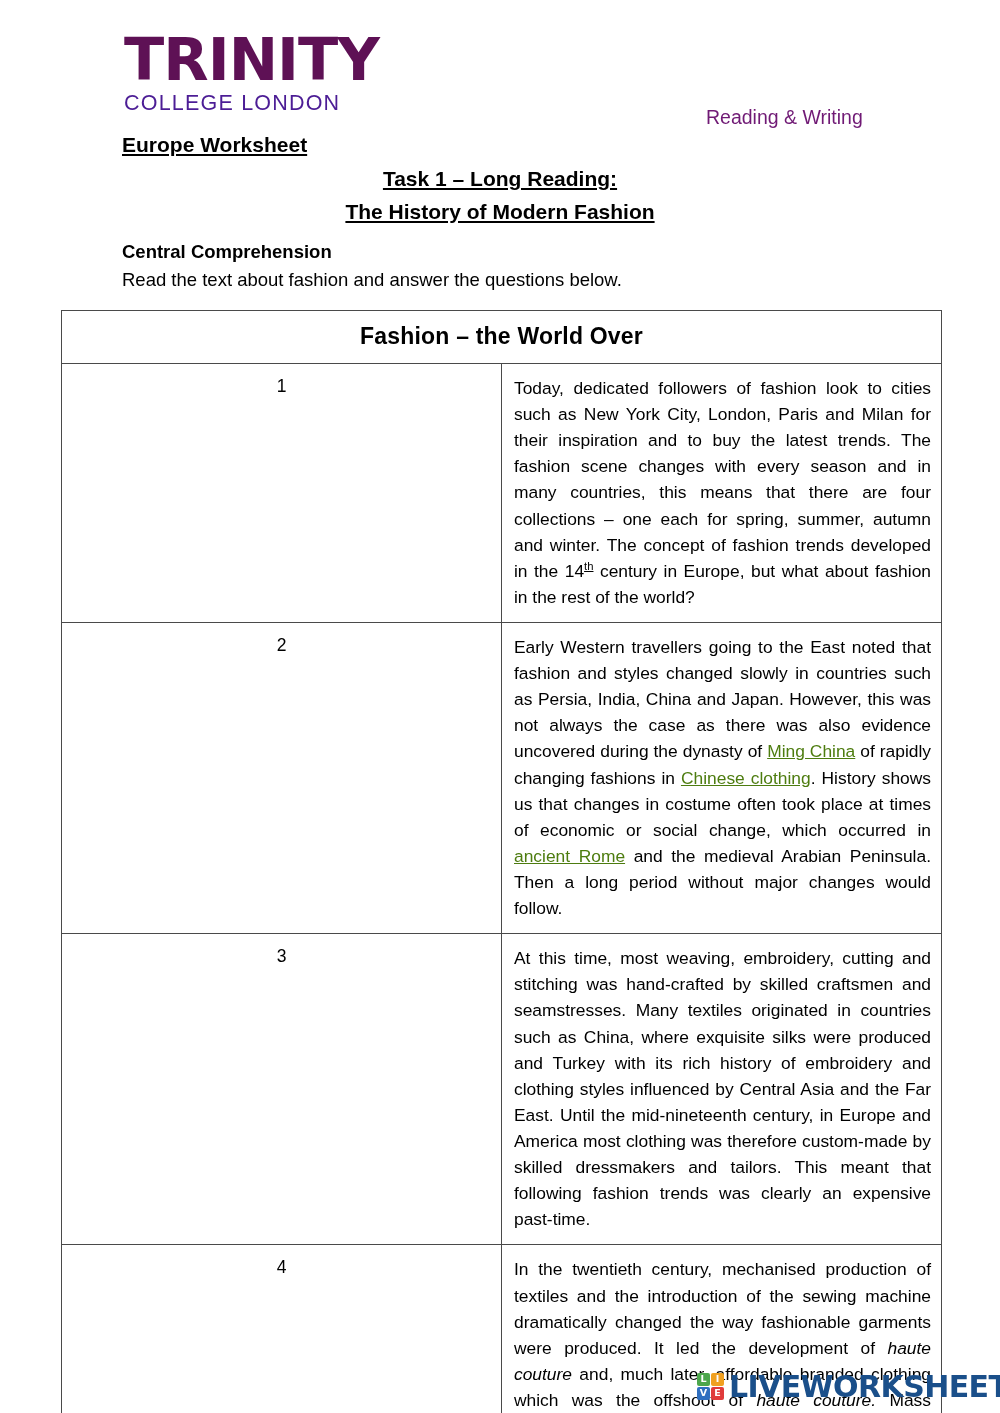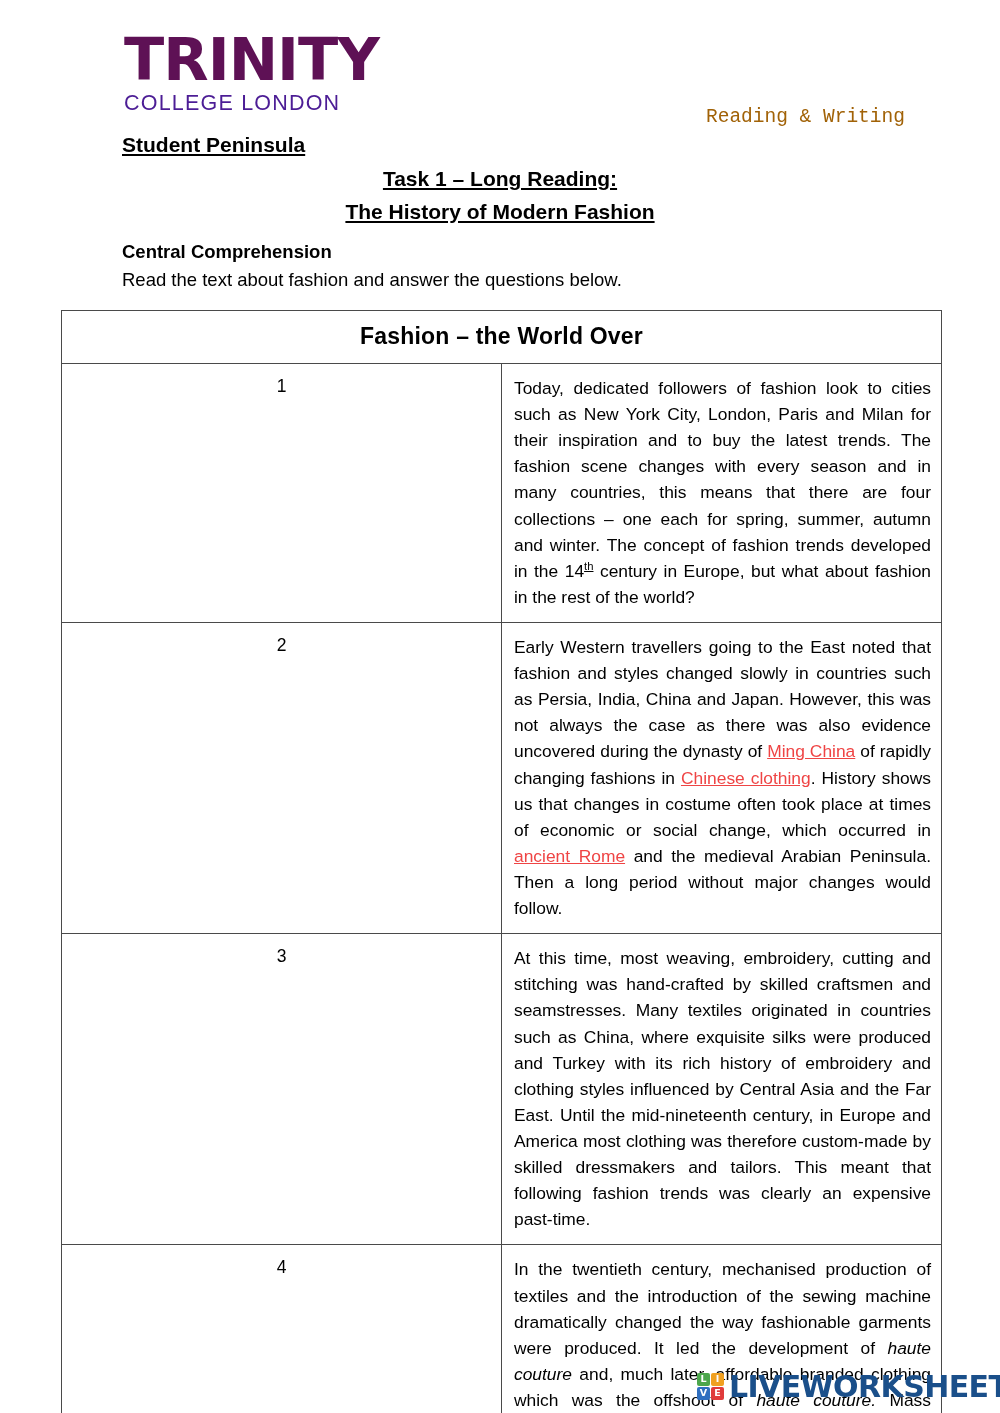--- a/index.html
+++ b/index.html
@@ -58,22 +58,22 @@
     color: #4c1d95;
     margin-top: 3px;
     white-space: nowrap;
   }
 
   .rw-label {
     position: absolute;
     left: 690px;
     top: 84px;
     font-size: 19.5px;
-    font-family: Liberation Mono, monospace;
-    color: #a16207;
+    font-family: Liberation Sans, sans-serif;
+    color: #701a75;
     white-space: nowrap;
   }
 
   
   .titles {
     position: absolute;
     top: 133px;
     left: 0;
     width: 1000px;
   }
@@ -164,21 +164,21 @@
     font-size: 17.4px;
     line-height: 1.5;
     text-align: justify;
     text-justify: inter-word;
     hyphens: none;
   }
   .body-cell p {
     margin: 0;
   }
   .body-cell a {
-    color: #ef4444;
+    color: #4d7c0f;
     text-decoration: underline;
   }
   .ital {
     font-style: italic;
   }
   sup {
     font-size: 0.65em;
     vertical-align: super;
     line-height: 0;
     text-decoration: underline;
@@ -233,21 +233,21 @@
 
   <div class="header-band">
     <div class="logo">
       <div class="logo-word">TRINITY</div>
       <div class="logo-sub">COLLEGE LONDON</div>
     </div>
     <div class="rw-label">Reading &amp; Writing</div>
   </div>
 
   <div class="titles">
-    <div class="t-student">Student Peninsula</div>
+    <div class="t-student">Europe Worksheet</div>
     <div class="t-task"><span>Task 1 – Long Reading:</span></div>
     <div class="t-subtitle"><span>The History of Modern Fashion</span></div>
     <div class="t-rc">Central Comprehension</div>
     <div class="t-instr">Read the text about fashion and answer the questions below.</div>
   </div>
 
   <table class="reading-table">
     <tbody>
       <tr>
         <td class="th-cell" colspan="2">Fashion – the World Over</td>

